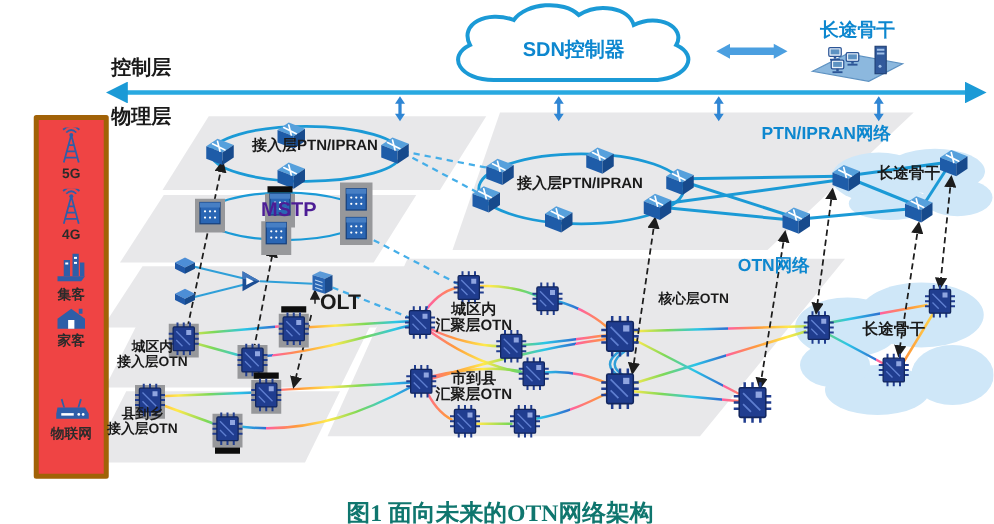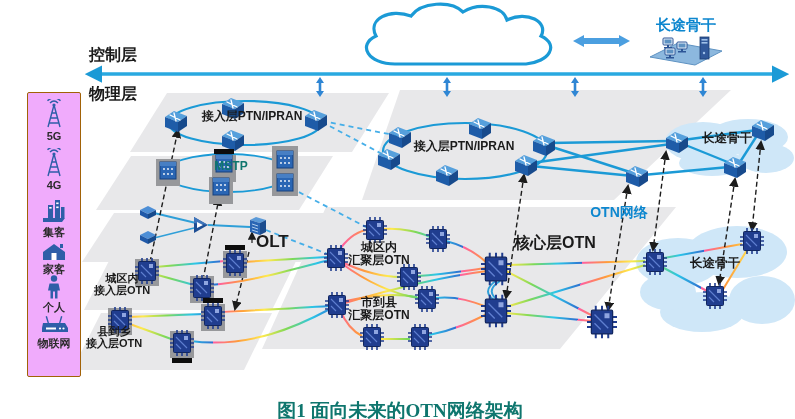--- a/index.html
+++ b/index.html
@@ -6,21 +6,21 @@
   #stage{position:relative;width:795px;height:419px;background:#fff;overflow:hidden;
          font-family:"Liberation Sans",sans-serif;}
   #net-svg{position:absolute;left:0;top:0;}
   .lbl{position:absolute;white-space:nowrap;color:#1a1a1a;font-weight:bold;line-height:1.08;}
   .ctr{transform:translateX(-50%);text-align:center;}
   .blue{color:#0d87cf;}
   .two{line-height:1.12;}
   .two span{display:block;}
   
   #sidebar{position:absolute;left:27px;top:92px;width:52px;height:283px;
-           border:1px solid #a16207;border-radius:2px;background:#f0abfc;}
+           border:4px solid #a16207;border-radius:2px;background:#ef4444;}
   .sb-item{position:absolute;left:0;width:52px;text-align:center;}
   .sb-ico{display:block;margin:0 auto;}
   .sb-lbl{font-size:11px;color:#2b2b2b;font-weight:bold;margin-top:1px;}
   #caption{position:absolute;left:400px;top:379px;transform:translateX(-50%);
            font-family:"Liberation Serif",serif;font-weight:bold;font-size:19px;color:#0f766e;margin-top:19px;}
 </style>
 </head>
 <body>
 
 <div id="stage">
@@ -344,56 +344,49 @@
             <rect x="15" y="3" width="5" height="18"></rect>
         <rect x="21" y="10" width="3.5" height="11"></rect>
         <path d="M3,21 h22 l-3,4 h-19 z"></path>
         <rect x="9.2" y="10" width="2.4" height="1.6" fill="#fff"></rect>
             <rect x="16.2" y="5.5" width="2.4" height="1.6" fill="#fff"></rect>
         <rect x="16.2" y="9.5" width="2.4" height="1.6" fill="#fff"></rect>
       </g>
     </svg>
     <div class="sb-lbl">集客</div>
   </div>
-  <div class="sb-item" style="top:182px">
-    <svg class="sb-ico" width="18" height="24" viewBox="0 0 18 24">
-      <g fill="#2e5ea8">
-        <circle cx="9" cy="3.5" r="3.2"></circle>
-        <path d="M4.5,8.5 h9 l1.5,7 h-2.5 l0,8 h-2.5 l0,-7 h-2 l0,7 h-2.5 l0,-8 h-2.5 z"></path>
-      </g>
-    </svg>
-    <div class="sb-lbl">个人</div>
-  </div>
   <div class="sb-item" style="top:221px">
     <svg class="sb-ico" width="30" height="21" viewBox="0 0 30 21">
       <g fill="#2e5ea8">
         <path d="M8,2 L10,9 L8.6,9 L6.6,2.6 Z"></path>
             <path d="M22,2 L20,9 L21.4,9 L23.4,2.6 Z"></path>
         <path d="M4,9 h22 l3,5 v4 h-26 v-4 z"></path>
         <rect x="7" y="13.5" width="10" height="2" fill="#fff"></rect>
         <circle cx="21" cy="14.5" r="1.1" fill="#fff"></circle>
             <circle cx="24.5" cy="14.5" r="1.1" fill="#fff"></circle>
       </g>
     </svg>
     <div class="sb-lbl">物联网</div>
   </div>
 </div>
 
 <div class="lbl" style="left:89px;top:46px;font-size:16px">控制层</div>
 <div class="lbl" style="left:89px;top:85px;font-size:16px">物理层</div>
+<div class="lbl ctr blue" style="left:459px;top:32px;font-size:16px">SDN控制器</div>
 <div class="lbl ctr blue" style="left:686px;top:17px;font-size:15px">长途骨干</div>
 
 <div class="lbl ctr" style="left:252px;top:110px;font-size:12px">接入层PTN/IPRAN</div>
-<div class="lbl ctr" style="left:231px;top:160px;font-size:12px;color:#0f766e">MSTP</div>
+<div class="lbl ctr" style="left:231px;top:160px;font-size:16px;color:#4c1d95">MSTP</div>
 <div class="lbl ctr" style="left:464px;top:140px;font-size:12px">接入层PTN/IPRAN</div>
+<div class="lbl ctr blue" style="left:661px;top:99px;font-size:14px">PTN/IPRAN网络</div>
 <div class="lbl ctr" style="left:727px;top:132px;font-size:12.5px">长途骨干</div>
 <div class="lbl" style="left:256px;top:233px;font-size:17px">OLT</div>
 
 <div class="lbl ctr blue" style="left:619px;top:205px;font-size:14px">OTN网络</div>
-<div class="lbl ctr" style="left:555px;top:234px;font-size:16px">核心层OTN</div>
+<div class="lbl ctr" style="left:555px;top:234px;font-size:11px">核心层OTN</div>
 <div class="lbl ctr two" style="left:379px;top:241px;font-size:12px">
   <span>城区内</span>
   <span>汇聚层OTN</span>
 </div>
 <div class="lbl ctr two" style="left:379px;top:296px;font-size:12px">
   <span>市到县</span>
   <span>汇聚层OTN</span>
 </div>
 <div class="lbl ctr two" style="left:122px;top:272px;font-size:11px">
   <span>城区内</span>

